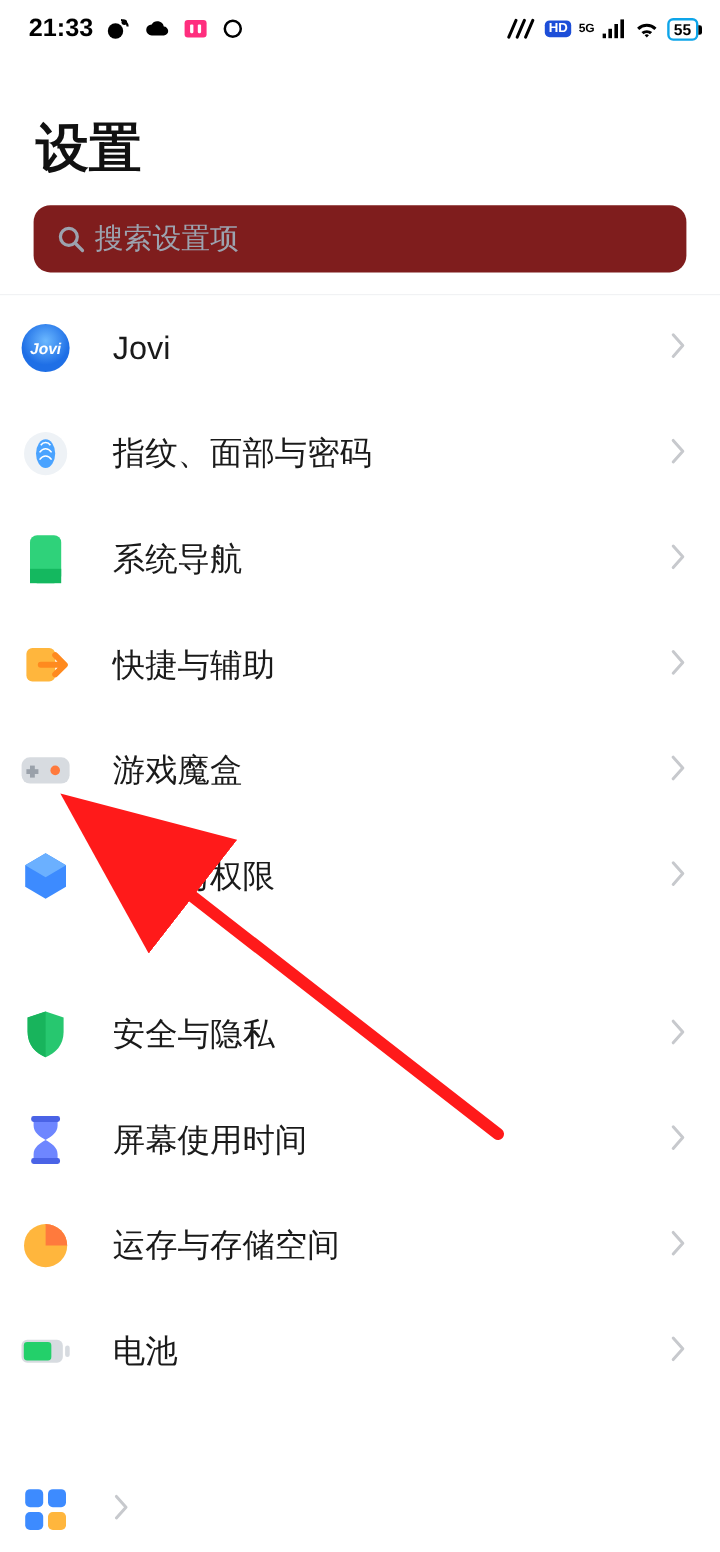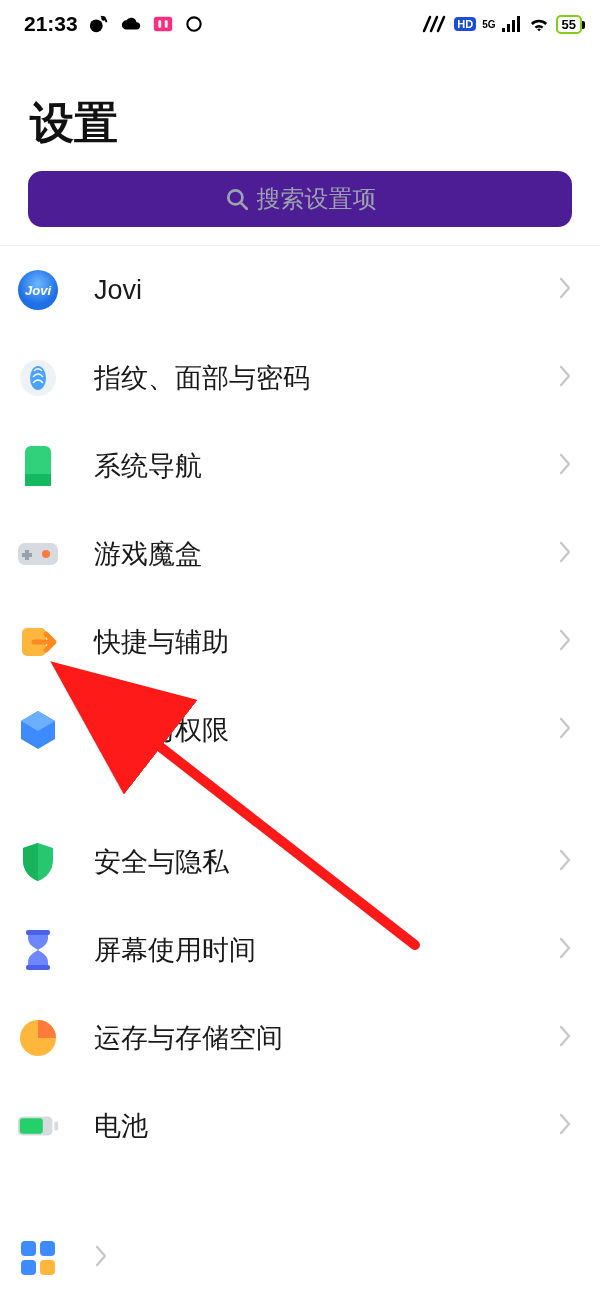--- a/index.html
+++ b/index.html
@@ -18,28 +18,27 @@
   .status-right { display: flex; align-items: center; gap: 6px; }
   .ic { display:inline-flex; align-items:center; justify-content:center; }
   .page-title {
     padding: 46px 30px 18px 30px;
     font-size: 44px;
     font-weight: 700;
     color: #111;
   }
   .search-wrap { padding: 0 28px 18px 28px; }
   .search-box {
-    background: #4c1d95;
+    background: #7f1d1d;
     border-radius: 14px;
     height: 56px;
     display: flex;
     align-items: center;
     padding: 0 18px;
     gap: 7px;
-    justify-content: center;
   }
   .search-placeholder { color: #9ca3af; font-size: 24px; }
   .list { border-top: 1px solid #f1f2f4; }
   .group-gap { height: 44px; }
   .item {
     display: flex;
     align-items: center;
     height: 88px;
     padding: 0 28px 0 16px;
     gap: 34px;
@@ -111,21 +110,21 @@
             <rect x="5" y="8" width="3" height="8" fill="#000"></rect>
             <rect x="10" y="4" width="3" height="12" fill="#000"></rect>
             <rect x="15" y="0" width="3" height="16" fill="#000"></rect>
           </svg>
     </span>
     <span class="ic">
       <svg width="22" height="18" viewBox="0 0 24 20">
             <path d="M12 18l-2-2a3 3 0 014 0l-2 2zm-5-5a8 8 0 0110 0l-2 2a5 5 0 00-6 0l-2-2zm-4-4a13 13 0 0118 0l-2 2a10 10 0 00-14 0l-2-2z" fill="#000"></path>
           </svg>
     </span>
-    <span class="ic" style="border:2px solid #84cc16;border-radius:5px;padding:0 4px;font-size:13px;font-weight:700;position:relative;">
+    <span class="ic" style="border:2px solid #0ea5e9;border-radius:5px;padding:0 4px;font-size:13px;font-weight:700;position:relative;">
       <span>55</span>
       <span style="position:absolute;right:-5px;top:4px;width:3px;height:8px;background:#000;border-radius:0 2px 2px 0;"></span>
     </span>
   </div>
 </div>
 
 <div class="page-title">设置</div>
 
 <div class="search-wrap">
   <div class="search-box">
@@ -182,41 +181,41 @@
           </svg>
     </span>
     <span class="label">系统导航</span>
     <span class="chev"><svg width="14" height="24" viewBox="0 0 14 24">
             <path d="M3 3l8 9-8 9" stroke="currentColor" stroke-width="2.5" fill="none" stroke-linecap="round" stroke-linejoin="round"></path>
           </svg></span>
   </div>
 
   <div class="item">
     <span class="icon-slot">
+      <svg width="40" height="40" viewBox="0 0 40 40">
+            <rect x="4" y="6" width="24" height="28" rx="5" fill="#ffb63d"></rect>
+            <path d="M16 20h18M28 12l8 8-8 8" stroke="#ff8a1f" stroke-width="5" fill="none" stroke-linecap="round" stroke-linejoin="round"></path>
+          </svg>
+    </span>
+    <span class="label">快捷与辅助</span>
+    <span class="chev"><svg width="14" height="24" viewBox="0 0 14 24">
+            <path d="M3 3l8 9-8 9" stroke="currentColor" stroke-width="2.5" fill="none" stroke-linecap="round" stroke-linejoin="round"></path>
+          </svg></span>
+  </div>
+
+  <div class="item">
+    <span class="icon-slot">
       <svg width="44" height="34" viewBox="0 0 44 34">
             <rect x="2" y="6" width="40" height="22" rx="7" fill="#d7dbe0"></rect>
             <rect x="9" y="13" width="4" height="10" fill="#9aa1aa"></rect>
             <rect x="6" y="16" width="10" height="4" fill="#9aa1aa"></rect>
             <circle cx="30" cy="17" r="4" fill="#ff7a3d"></circle>
           </svg>
     </span>
     <span class="label">游戏魔盒</span>
-    <span class="chev"><svg width="14" height="24" viewBox="0 0 14 24">
-            <path d="M3 3l8 9-8 9" stroke="currentColor" stroke-width="2.5" fill="none" stroke-linecap="round" stroke-linejoin="round"></path>
-          </svg></span>
-  </div>
-
-  <div class="item">
-    <span class="icon-slot">
-      <svg width="40" height="40" viewBox="0 0 40 40">
-            <rect x="4" y="6" width="24" height="28" rx="5" fill="#ffb63d"></rect>
-            <path d="M16 20h18M28 12l8 8-8 8" stroke="#ff8a1f" stroke-width="5" fill="none" stroke-linecap="round" stroke-linejoin="round"></path>
-          </svg>
-    </span>
-    <span class="label">快捷与辅助</span>
     <span class="chev"><svg width="14" height="24" viewBox="0 0 14 24">
             <path d="M3 3l8 9-8 9" stroke="currentColor" stroke-width="2.5" fill="none" stroke-linecap="round" stroke-linejoin="round"></path>
           </svg></span>
   </div>
 
   <div class="item">
     <span class="icon-slot">
       <svg width="40" height="44" viewBox="0 0 40 44">
             <polygon points="20,3 37,13 37,31 20,41 3,31 3,13" fill="#3d8bff"></polygon>
             <polygon points="20,3 37,13 20,23 3,13" fill="#6bb0ff"></polygon>

